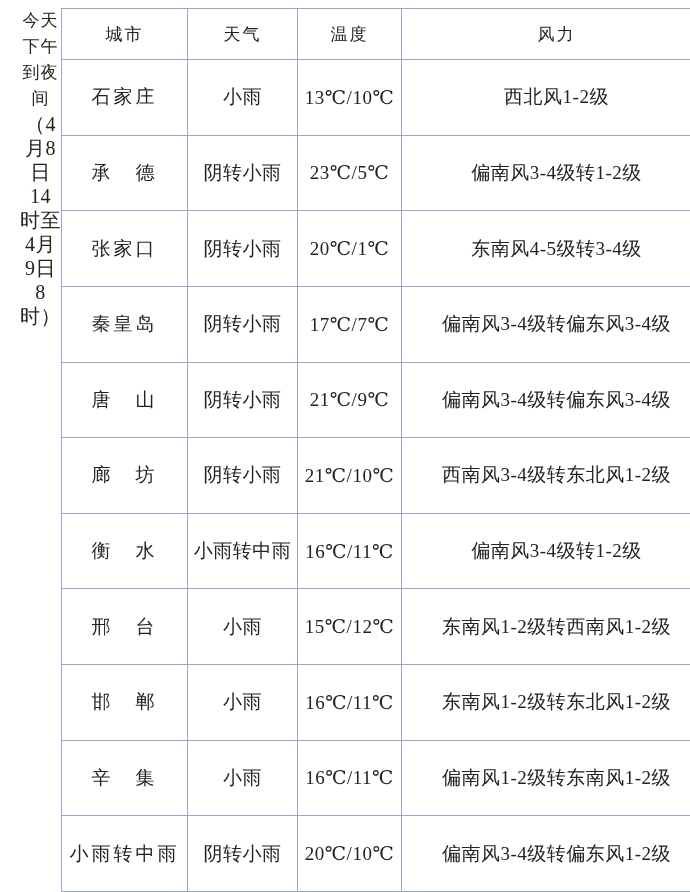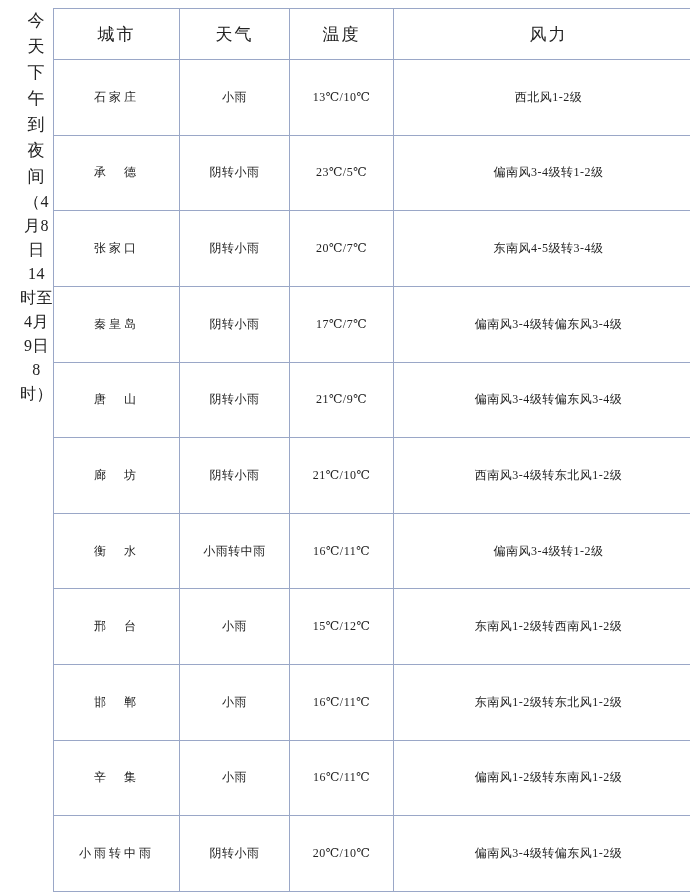--- a/index.html
+++ b/index.html
@@ -24,38 +24,38 @@
     text-align: center;
     margin-bottom: 10px;
   }
   .header .line1 {
     font-size: 17px;
     line-height: 26px;
     color: #222222;
     letter-spacing: 1px;
   }
   .header .line2 {
-    font-size: 16px;
+    font-size: 20px;
     line-height: 24px;
     color: #222222;
     letter-spacing: 0.5px;
   }
   table.wx {
     width: 650px;
     border-collapse: collapse;
     table-layout: fixed;
     margin: 0 auto;
   }
   table.wx th, table.wx td {
     border: 1px solid #9aa7c7;
     text-align: center;
     vertical-align: middle;
     padding: 0;
     height: 52px;
-    font-size: 12px;
+    font-size: 19px;
     color: #222222;
   }
   table.wx thead th {
     height: 50px;
     font-weight: normal;
     font-size: 17px;
     letter-spacing: 2px;
   }
   col.c-city  { width: 126px; }
   col.c-wx    { width: 110px; }
@@ -110,21 +110,21 @@
       </tr>
       <tr>
         <td class="city">承　德</td>
         <td class="wx-cell">阴转小雨</td>
         <td class="temp">23℃/5℃</td>
         <td class="wind">偏南风3-4级转1-2级</td>
       </tr>
       <tr>
         <td class="city">张家口</td>
         <td class="wx-cell">阴转小雨</td>
-        <td class="temp">20℃/7℃</td>
+        <td class="temp">20℃/1℃</td>
         <td class="wind">东南风4-5级转3-4级</td>
       </tr>
       <tr>
         <td class="city">秦皇岛</td>
         <td class="wx-cell">阴转小雨</td>
         <td class="temp">17℃/7℃</td>
         <td class="wind">偏南风3-4级转偏东风3-4级</td>
       </tr>
       <tr>
         <td class="city">唐　山</td>

